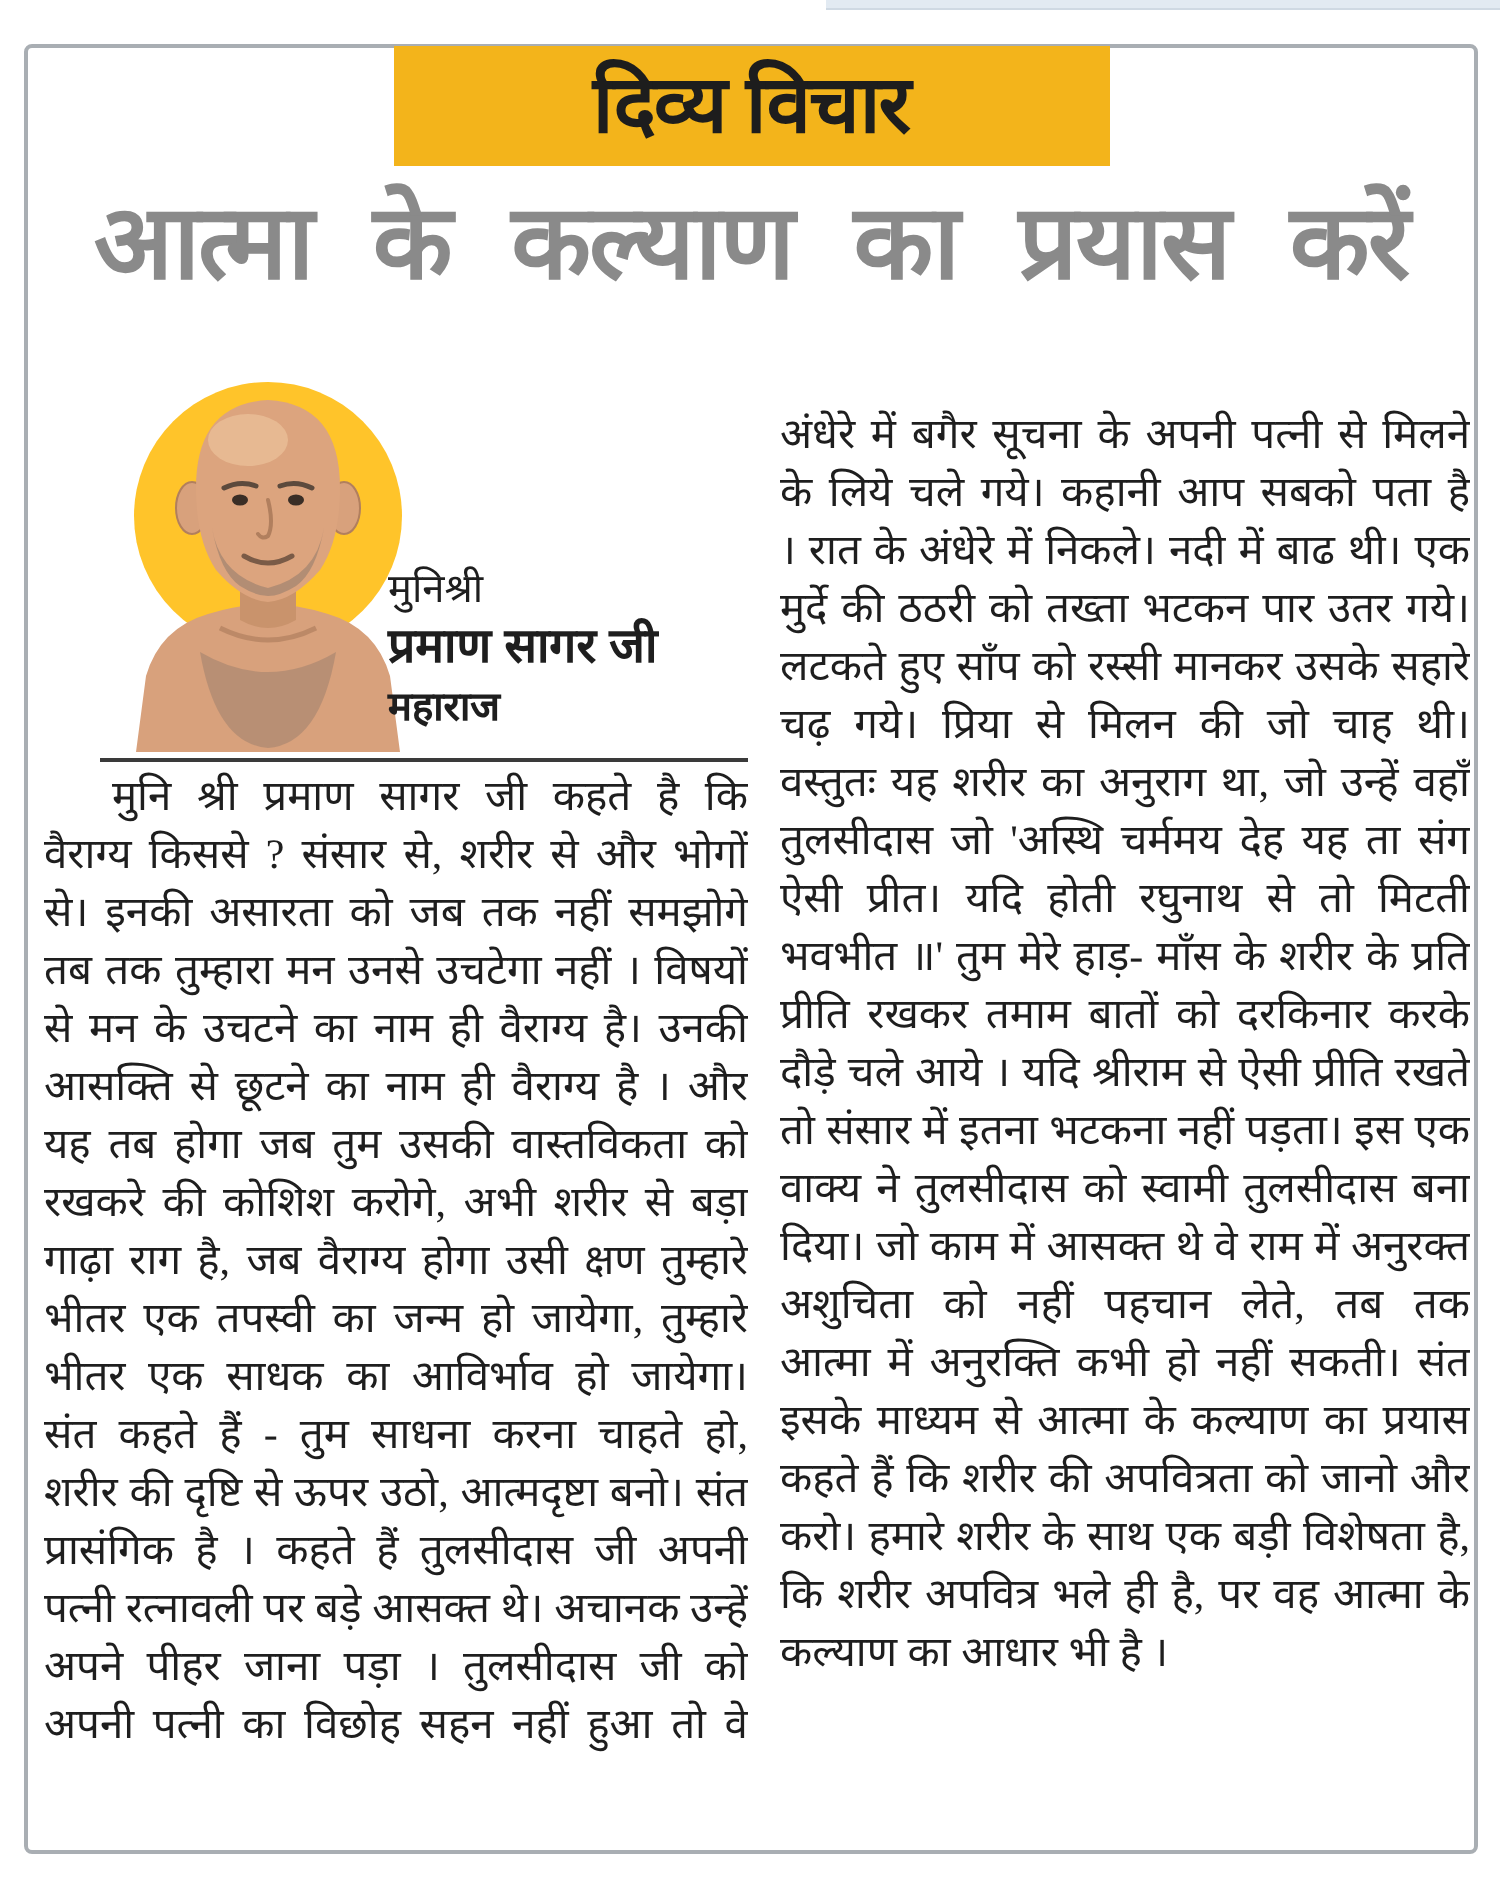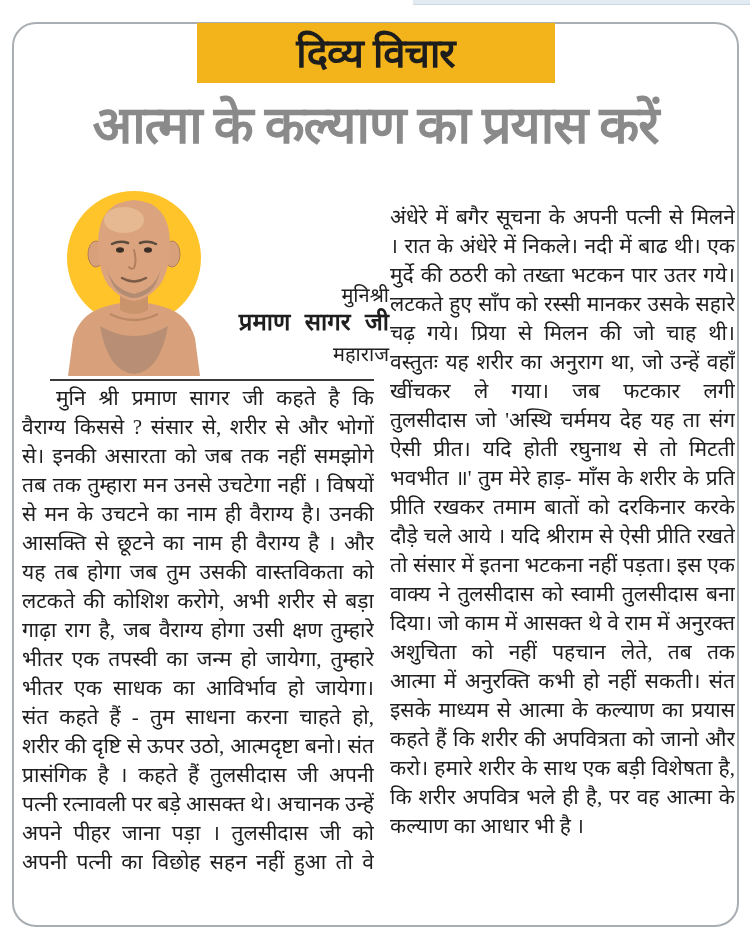--- a/index.html
+++ b/index.html
@@ -10,41 +10,41 @@
     --border-color:#A9AEB3;
     --strip-color:#E2EAF2;
     --rule-color:#3A3A3A;
   }
   *{margin:0;padding:0;box-sizing:border-box;}
   html,body{width:750px;height:939px;background:#ffffff;overflow:hidden;
     font-family:"Liberation Serif","DejaVu Serif",serif;color:var(--body-color);}
   .top-strip{position:absolute;left:413px;top:0;right:0;height:5px;
     background:var(--strip-color);border-bottom:1px solid #cfd9e3;}
   .card{position:absolute;left:12px;top:22px;width:727px;height:905px;
-    background:#ffffff;border:2px solid var(--border-color);border-radius:24px;}
+    background:#ffffff;border:2px solid var(--border-color);border-radius:4px;}
   .kicker{position:absolute;left:50%;transform:translateX(-50%);top:-1px;
     width:358px;height:60px;background:var(--kicker-bg);
     display:flex;align-items:center;justify-content:center;}
   .kicker span{font-family:"Liberation Sans","DejaVu Sans",sans-serif;
     font-weight:700;font-size:40px;line-height:58px;color:#1D1D1D;letter-spacing:-1px;}
   .headline{position:absolute;top:62px;left:0;right:0;text-align:center;
-    font-family:Liberation Serif, serif;font-weight:700;
+    font-family:Liberation Mono, monospace;font-weight:700;
     font-size:52px;line-height:80px;color:var(--headline-color);letter-spacing:-1px;}
   .columns{position:absolute;left:8px;right:6px;top:158px;bottom:10px;
     display:flex;gap:16px;}
   .col{position:relative;}
   .col.left{width:352px;flex:0 0 352px;}
   .col.right{width:345px;flex:0 0 345px;padding-top:21px;}
   .profile{position:relative;height:195px;}
   .photo{position:absolute;left:18px;top:4px;width:200px;height:190px;}
-  .caption{position:absolute;left:201px;top:100px;width:166px;text-align:right;}
+  .caption{position:absolute;left:172px;top:100px;width:166px;}
   .caption .prefix{font-size:20px;line-height:26px;font-weight:400;}
-  .caption .name{font-family:Liberation Mono, monospace;
+  .caption .name{font-family:Liberation Sans, sans-serif;
     font-weight:700;font-size:24px;line-height:32px;}
-  .caption .suffix{font-size:20px;line-height:28px;font-weight:400;}
+  .caption .suffix{font-size:20px;line-height:28px;font-weight:700;}
   .rule{height:2px;background:var(--rule-color);width:324px;margin:2px 0 3px 28px;}
   .body-lines{font-size:21px;}
   .body-lines .line{line-height:29px;text-align:justify;text-align-last:justify;
     white-space:nowrap;overflow:hidden;}
   .col.left .line.first{text-indent:34px;}
   .col.right .line.last{text-align-last:left;}
 </style>
 </head>
 <body>
 
@@ -103,42 +103,42 @@
       <div class="rule"></div>
 
       <div class="body-lines">
           <div class="line first">मुनि श्री प्रमाण सागर जी कहते है कि</div>
           <div class="line">वैराग्य किससे ? संसार से, शरीर से और भोगों</div>
           <div class="line">से। इनकी असारता को जब तक नहीं समझोगे</div>
           <div class="line">तब तक तुम्हारा मन उनसे उचटेगा नहीं । विषयों</div>
           <div class="line">से मन के उचटने का नाम ही वैराग्य है। उनकी</div>
           <div class="line">आसक्ति से छूटने का नाम ही वैराग्य है । और</div>
           <div class="line">यह तब होगा जब तुम उसकी वास्तविकता को</div>
-          <div class="line">लटकते की कोशिश करोगे, अभी शरीर से बड़ा</div>
+          <div class="line">रखकरे की कोशिश करोगे, अभी शरीर से बड़ा</div>
           <div class="line">गाढ़ा राग है, जब वैराग्य होगा उसी क्षण तुम्हारे</div>
           <div class="line">भीतर एक तपस्वी का जन्म हो जायेगा, तुम्हारे</div>
           <div class="line">भीतर एक साधक का आविर्भाव हो जायेगा।</div>
           <div class="line">संत कहते हैं - तुम साधना करना चाहते हो,</div>
           <div class="line">शरीर की दृष्टि से ऊपर उठो, आत्मदृष्टा बनो। संत</div>
           <div class="line">प्रासंगिक है । कहते हैं तुलसीदास जी अपनी</div>
           <div class="line">पत्नी रत्नावली पर बड़े आसक्त थे। अचानक उन्हें</div>
           <div class="line">अपने पीहर जाना पड़ा । तुलसीदास जी को</div>
           <div class="line last">अपनी पत्नी का विछोह सहन नहीं हुआ तो वे</div>
         </div>
     </div>
 
     <div class="col right">
       <div class="body-lines">
           <div class="line first">अंधेरे में बगैर सूचना के अपनी पत्नी से मिलने</div>
+          <div class="line">के लिये चले गये। कहानी आप सबको पता है</div>
           <div class="line">। रात के अंधेरे में निकले। नदी में बाढ थी। एक</div>
           <div class="line">मुर्दे की ठठरी को तख्ता भटकन पार उतर गये।</div>
           <div class="line">लटकते हुए साँप को रस्सी मानकर उसके सहारे</div>
           <div class="line">चढ़ गये। प्रिया से मिलन की जो चाह थी।</div>
           <div class="line">वस्तुतः यह शरीर का अनुराग था, जो उन्हें वहाँ</div>
-          <div class="line">खींचकर ले गया। जब फटकार लगी</div>
           <div class="line">तुलसीदास जो 'अस्थि चर्ममय देह यह ता संग</div>
           <div class="line">ऐसी प्रीत। यदि होती रघुनाथ से तो मिटती</div>
           <div class="line">भवभीत ॥' तुम मेरे हाड़- माँस के शरीर के प्रति</div>
           <div class="line">प्रीति रखकर तमाम बातों को दरकिनार करके</div>
           <div class="line">दौड़े चले आये । यदि श्रीराम से ऐसी प्रीति रखते</div>
           <div class="line">तो संसार में इतना भटकना नहीं पड़ता। इस एक</div>
           <div class="line">वाक्य ने तुलसीदास को स्वामी तुलसीदास बना</div>
           <div class="line">दिया। जो काम में आसक्त थे वे राम में अनुरक्त</div>
           <div class="line">अशुचिता को नहीं पहचान लेते, तब तक</div>
           <div class="line">आत्मा में अनुरक्ति कभी हो नहीं सकती। संत</div>

